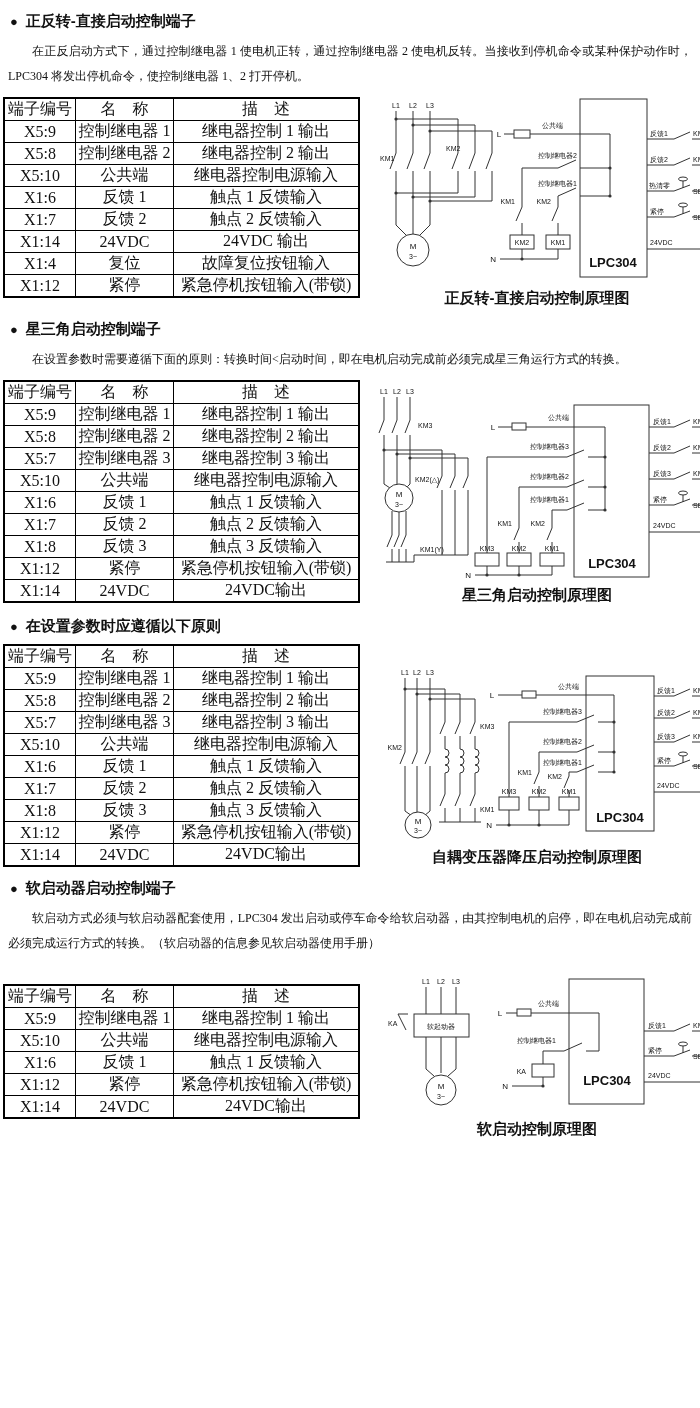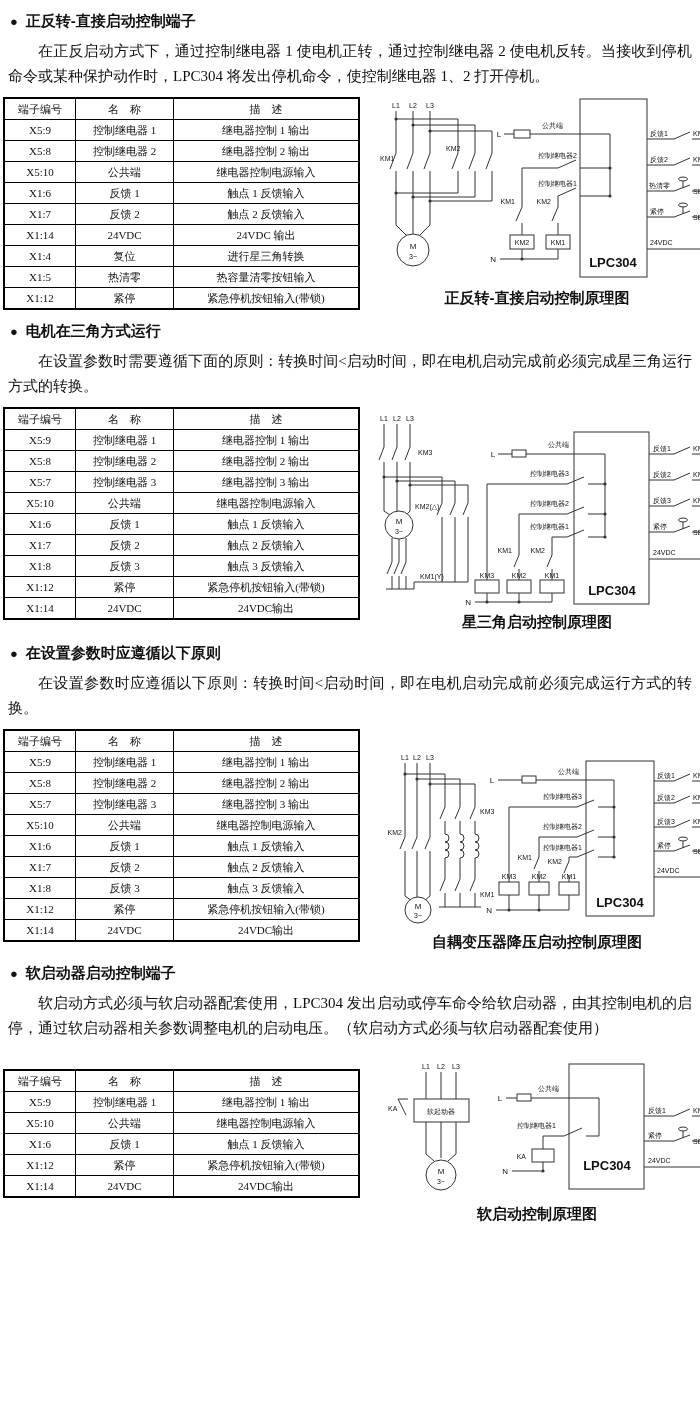--- a/index.html
+++ b/index.html
@@ -2,23 +2,23 @@
 <html><head>
 <meta charset="utf-8">
 <style>
   html,body{margin:0;padding:0;background:#fff;}
   .page{width:700px;height:1408px;overflow:hidden;background:#fff;color:#111;
         font-family:"Liberation Serif","DejaVu Serif",serif;}
   .section{margin-top:12px;}
   .sec-title{font-family:"Liberation Sans","DejaVu Sans",sans-serif;font-weight:bold;
              font-size:15px;margin:0 8px 4px 10px;display:flex;align-items:center;gap:8px;}
   .bullet{font-size:13px;line-height:1;}
-  .para{font-size:15px;line-height:25px;margin:8px 8px;text-indent:2em;text-align:justify;}
+  .para{font-size:12px;line-height:25px;margin:8px 8px;text-indent:2em;text-align:justify;}
   .content-row{display:flex;align-items:flex-start;margin-top:8px;}
-  table.tbl{border-collapse:collapse;margin-left:3px;font-size:11px;flex:0 0 auto;}
+  table.tbl{border-collapse:collapse;margin-left:3px;font-size:16px;flex:0 0 auto;}
   table.tbl th,table.tbl td{border:1px solid #000;height:20px;padding:0 2px;
         text-align:center;font-weight:normal;white-space:nowrap;}
   table.tbl{border:2px solid #000;}
   .c1{width:66px;} .c2{width:93px;margin-top:47px;} .c3{width:180px;font-family:Liberation Mono, monospace;}
   .t4pad{margin-top:20px;}
   figure{margin:0 0 0 2px;width:350px;flex:0 0 auto;}
   figcaption{font-family:"Liberation Sans","DejaVu Sans",sans-serif;font-weight:bold;
              font-size:15px;text-align:center;margin-top:4px;}
   svg.diag{display:block;}
   svg.diag path,svg.diag rect,svg.diag circle,svg.diag ellipse
@@ -78,26 +78,21 @@
               <td>触点 2 反馈输入</td>
             </tr>
           <tr>
               <td>X1:14</td>
               <td>24VDC</td>
               <td>24VDC 输出</td>
             </tr>
           <tr>
               <td>X1:4</td>
               <td>复位</td>
-              <td>进行星三角转换</td>
-            </tr>
-          <tr>
-              <td>X1:5</td>
-              <td>热清零</td>
-              <td>热容量清零按钮输入</td>
+              <td>故障复位按钮输入</td>
             </tr>
           <tr>
               <td>X1:12</td>
               <td>紧停</td>
               <td>紧急停机按钮输入(带锁)</td>
             </tr>
         </tbody>
       </table>
       <figure>
         <svg class="diag" viewBox="0 0 350 188" width="350" height="188">
@@ -178,21 +173,21 @@
           </g>
         </svg>
         <figcaption>正反转-直接启动控制原理图</figcaption>
       </figure>
     </div>
   </div>
 
   <div class="section">
     <div class="sec-title">
       <span class="bullet">●</span>
-      <span>电机在三角方式运行</span>
+      <span>星三角启动控制端子</span>
     </div>
     <p class="para">在设置参数时需要遵循下面的原则：转换时间&lt;启动时间，即在电机启动完成前必须完成星三角运行方式的转换。</p>
     <div class="content-row">
       <table class="tbl">
         <thead>
           <tr>
             <th class="c1">端子编号</th>
             <th class="c2">名　称</th>
             <th class="c3">描　述</th>
           </tr>
@@ -333,21 +328,20 @@
         <figcaption>星三角启动控制原理图</figcaption>
       </figure>
     </div>
   </div>
 
   <div class="section">
     <div class="sec-title">
       <span class="bullet">●</span>
       <span>在设置参数时应遵循以下原则</span>
     </div>
-    <p class="para">在设置参数时应遵循以下原则：转换时间&lt;启动时间，即在电机启动完成前必须完成运行方式的转换。</p>
     <div class="content-row">
       <table class="tbl">
         <thead>
           <tr>
             <th class="c1">端子编号</th>
             <th class="c2">名　称</th>
             <th class="c3">描　述</th>
           </tr>
         </thead>
         <tbody>
@@ -488,21 +482,21 @@
         <figcaption>自耦变压器降压启动控制原理图</figcaption>
       </figure>
     </div>
   </div>
 
   <div class="section">
     <div class="sec-title">
       <span class="bullet">●</span>
       <span>软启动器启动控制端子</span>
     </div>
-    <p class="para">软启动方式必须与软启动器配套使用，LPC304 发出启动或停车命令给软启动器，由其控制电机的启停，通过软启动器相关参数调整电机的启动电压。（软启动方式必须与软启动器配套使用）</p>
+    <p class="para">软启动方式必须与软启动器配套使用，LPC304 发出启动或停车命令给软启动器，由其控制电机的启停，即在电机启动完成前必须完成运行方式的转换。（软启动器的信息参见软启动器使用手册）</p>
     <div class="content-row">
       <table class="tbl t4pad">
         <thead>
           <tr>
             <th class="c1">端子编号</th>
             <th class="c2">名　称</th>
             <th class="c3">描　述</th>
           </tr>
         </thead>
         <tbody>

